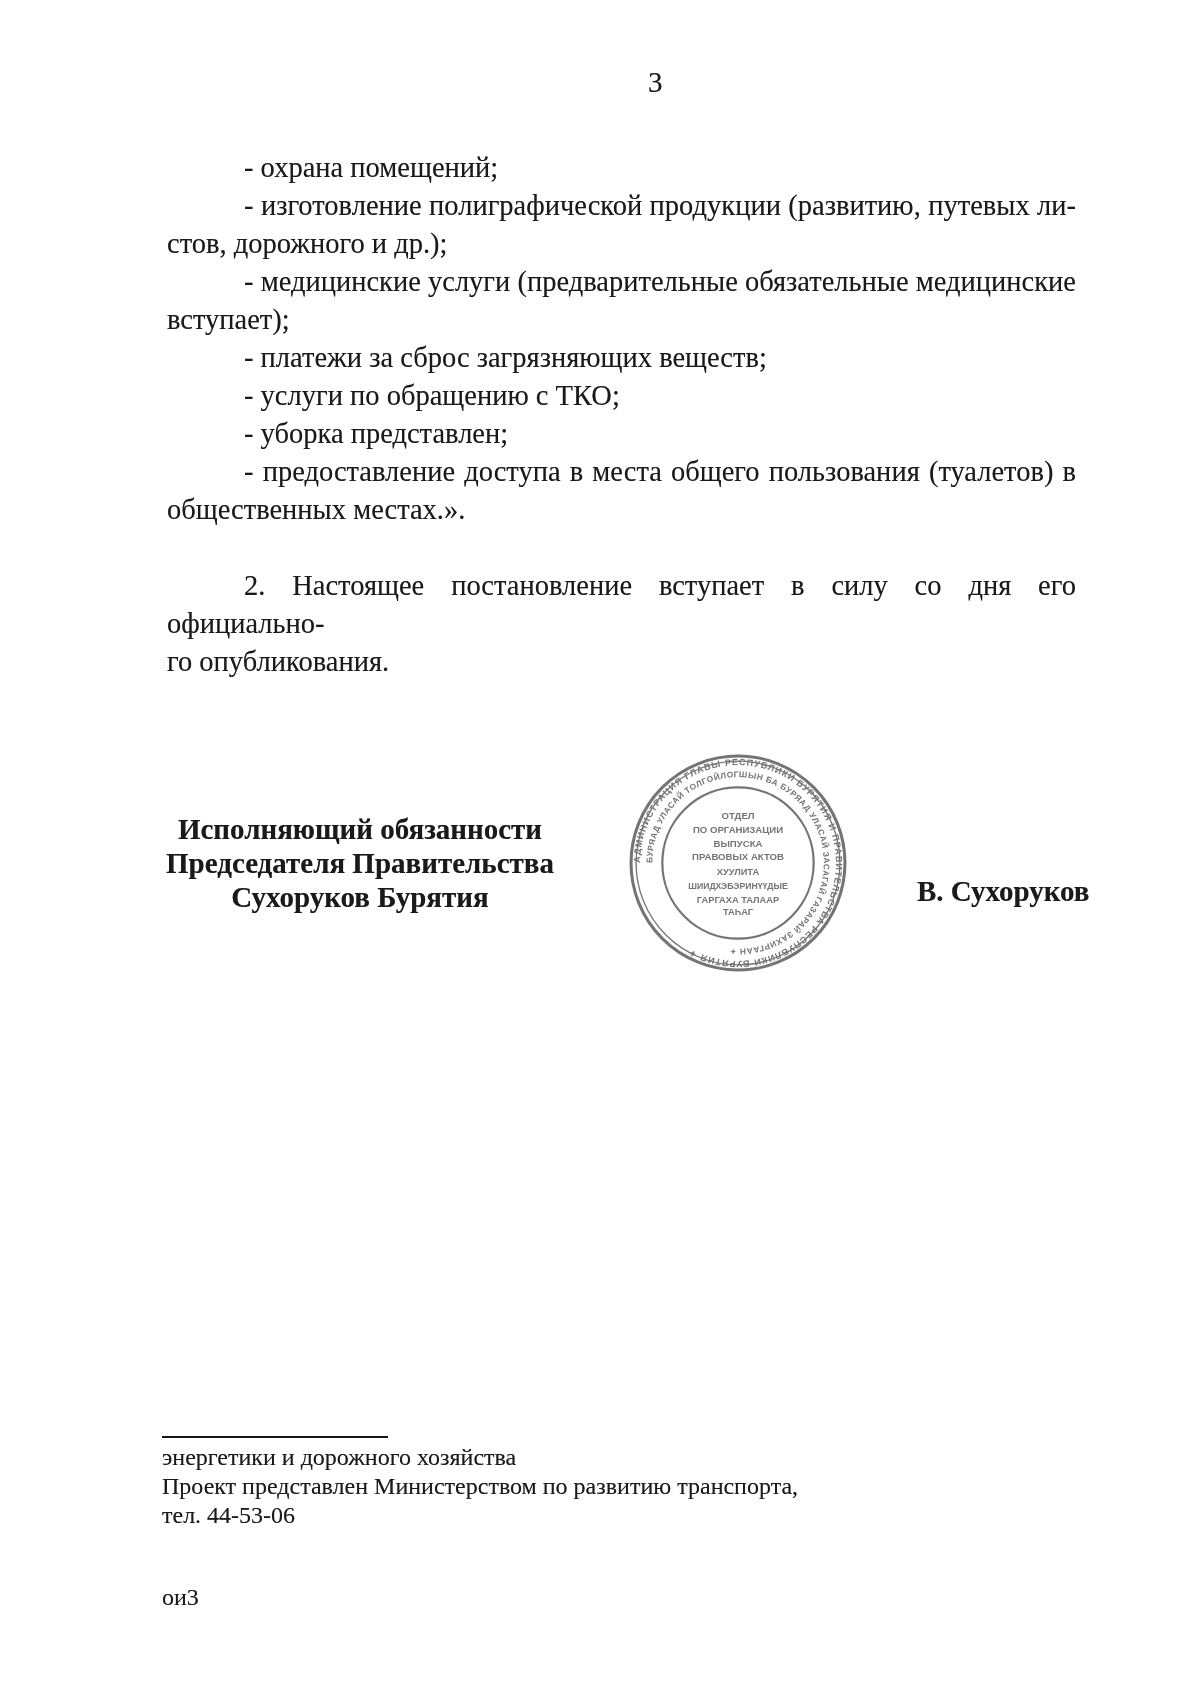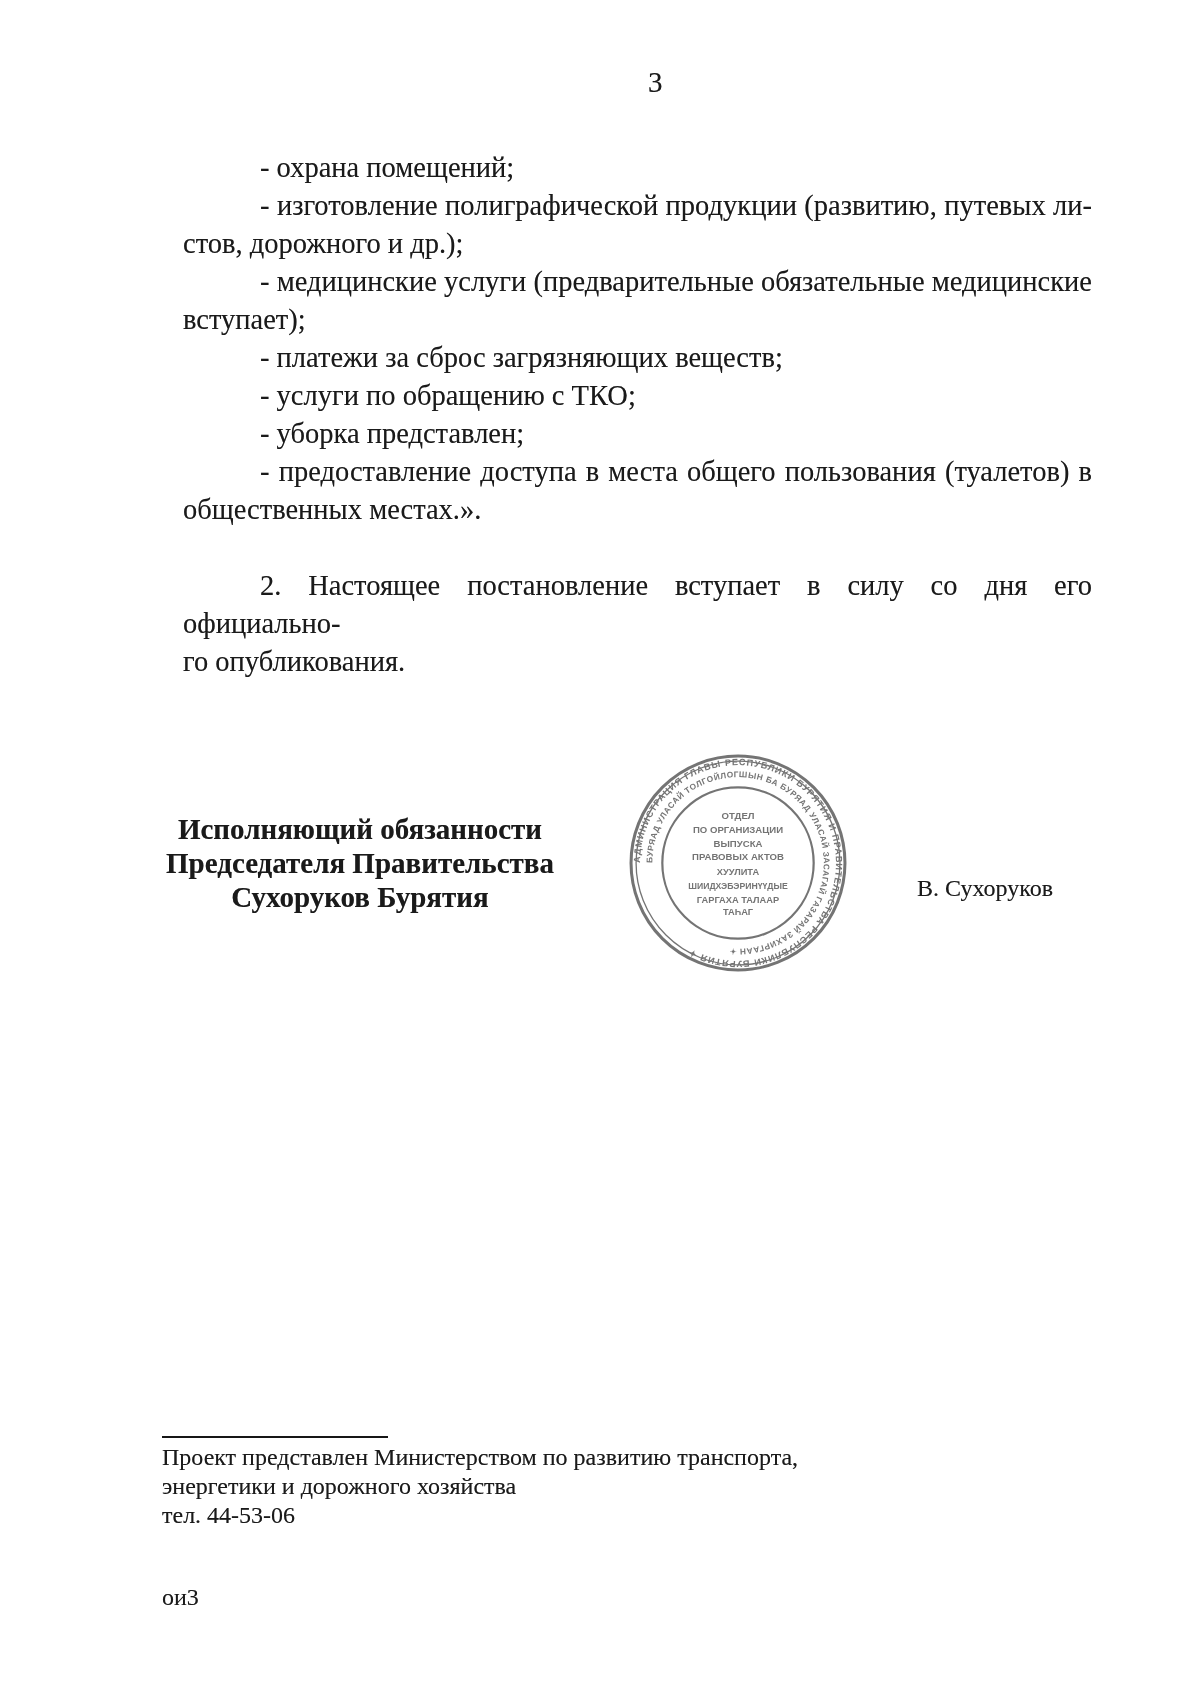--- a/index.html
+++ b/index.html
@@ -11,34 +11,34 @@
   }
   .doc-text{ text-shadow:0 0 .6px rgba(25,25,25,.45); }
 
   .page-number{
     position:absolute;left:648px;top:66px;
     font-size:29px;
   }
 
   .body-text{
     position:absolute;left:167px;top:149px;width:909px;
-    font-size:28.5px;line-height:38px;margin-left:16px;
+    font-size:28.5px;line-height:38px;
   }
   .ln{min-height:38px;}
   .indent{text-indent:77px;}
   .fill{text-align:justify;text-align-last:justify;}
   .spacer{height:38px;}
 
   .sig-block{
     position:absolute;left:148px;top:812px;width:402px;
     text-align:center;font-weight:bold;font-size:29px;line-height:34px;margin-left:11px;
   }
   .sig-name{
     position:absolute;left:917px;top:875px;
-    font-weight:normal;font-size:24px;white-space:nowrap;
+    font-weight:bold;font-size:29px;white-space:nowrap;
   }
 
   .seal{position:absolute;left:626px;top:752px;opacity:.93;}
   .seal text{
     font-family:"Liberation Sans", sans-serif;
     font-weight:700;
     fill:#6a6a6a;
   }
 
   .footer-rule{
@@ -111,20 +111,20 @@
       <text x="110" y="122" font-size="9.2" text-anchor="middle">ХУУЛИТА</text>
       <text x="110" y="136" font-size="8.6" text-anchor="middle">ШИИДХЭБЭРИНҮҮДЫЕ</text>
       <text x="110" y="150" font-size="9.2" text-anchor="middle">ГАРГАХА ТАЛААР</text>
       <text x="110" y="162" font-size="9.2" text-anchor="middle">ТАҺАГ</text>
     </g>
   </svg>
 
   <div class="footer-rule"></div>
 
   <div class="footer doc-text">
+    <div>энергетики и дорожного хозяйства</div>
     <div>Проект представлен Министерством по развитию транспорта,</div>
-    <div>энергетики и дорожного хозяйства</div>
     <div>тел. 44-53-06</div>
   </div>
 
   <div class="footer-mark doc-text">ои3</div>
 
 </div>
 
 </body></html>

